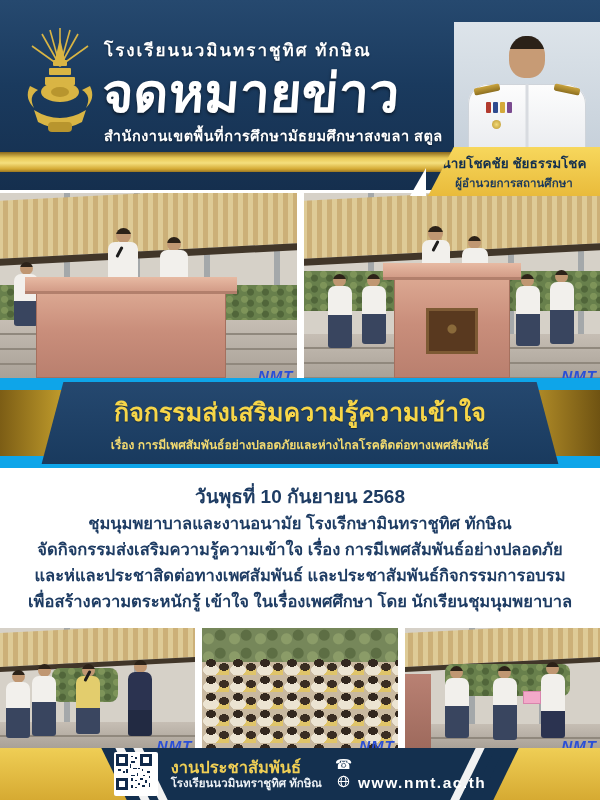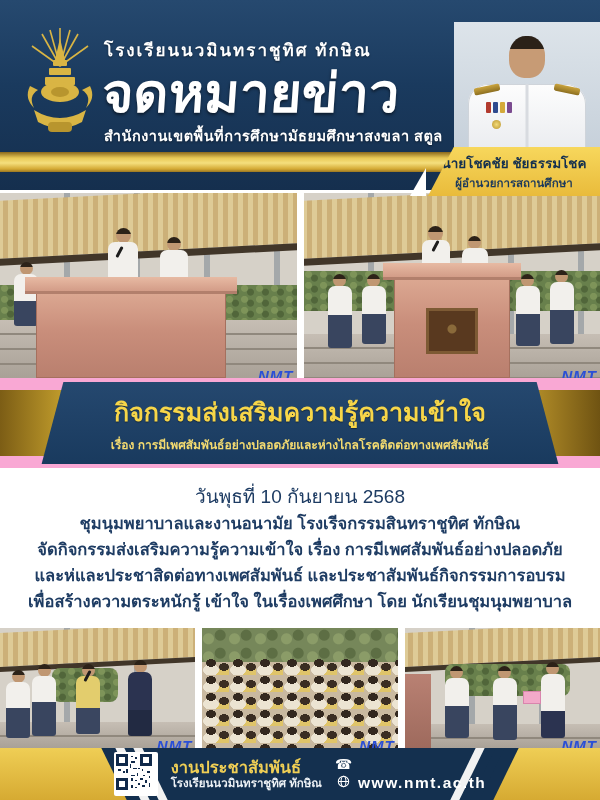--- a/index.html
+++ b/index.html
@@ -68,34 +68,34 @@
     background-image:radial-gradient(circle at 25% 60%,#8b9c68 5px,transparent 6px),radial-gradient(circle at 70% 40%,#5d6e44 5px,transparent 6px);background-size:26px 18px;}
   .crowd .mass{position:absolute;left:0;right:0;top:30px;bottom:0;
     background-image:
       radial-gradient(5px 4px at 9px 5px,#33281f 96%,transparent),
       radial-gradient(8px 6px at 9px 12px,#ece4d2 96%,transparent),
       radial-gradient(5px 4px at 22px 9px,#3a2d22 96%,transparent),
       radial-gradient(8px 6px at 22px 16px,#dfc469 96%,transparent);
     background-size:27px 17px;}
 
   
-  .band{position:relative;height:90px;background:#f9a8d4;}
+  .band{position:relative;height:90px;background:#0ea5e9;}
   .ribbon{position:absolute;left:0;right:0;top:12px;height:66px;
     background:linear-gradient(90deg,#7c5d15 0%,#caa52f 12%,#f1d768 45%,#e9c94e 62%,#b8922a 88%,#6f5312 100%);}
   .banner{position:absolute;left:28px;right:28px;top:4px;height:82px;
     background:linear-gradient(180deg,#25486f,#193а5e);
     background:linear-gradient(180deg,#25486f,#193a5e);
     clip-path:polygon(6.5% 0,93.5% 0,97.5% 100%,2.5% 100%);
     display:flex;flex-direction:column;align-items:center;justify-content:center;gap:3px;}
   .banner .t1{font-size:25px;font-weight:bold;color:#f7d649;text-shadow:0 1px 1px rgba(0,0,0,.4);}
   .banner .t2{font-size:12px;font-weight:bold;color:#f3da70;}
 
   
   .bodytext{height:160px;display:flex;flex-direction:column;align-items:center;justify-content:center;background:#fff;color:#1e3c63;}
-  .bodytext .date{font-size:19px;font-weight:normal;line-height:27px;}
+  .bodytext .date{font-size:19px;font-weight:bold;line-height:27px;}
   .bodytext .ln{font-size:16.5px;font-weight:bold;line-height:26px;}
 
   
   .footer{position:relative;height:52px;background:#14304f;display:flex;align-items:center;justify-content:center;gap:13px;overflow:hidden;}
   .fs{position:absolute;top:-6px;bottom:-6px;}
   .fs.gl{left:-46px;width:160px;transform:skewX(26deg);background:linear-gradient(#f2d259,#d3a62e);}
   .fs.wl1{left:128px;width:9px;transform:skewX(26deg);background:#f2f2f2;}
   .fs.wl2{left:146px;width:9px;transform:skewX(26deg);background:#f2f2f2;}
   .fs.gr{right:-46px;width:140px;transform:skewX(-26deg);background:linear-gradient(#f2d259,#d3a62e);}
   .fs.wr1{right:128px;width:9px;transform:skewX(-26deg);background:#f2f2f2;}
@@ -232,21 +232,21 @@
   <div class="band">
     <div class="ribbon"></div>
     <div class="banner">
       <div class="t1">กิจกรรมส่งเสริมความรู้ความเข้าใจ</div>
       <div class="t2">เรื่อง การมีเพศสัมพันธ์อย่างปลอดภัยและห่างไกลโรคติดต่อทางเพศสัมพันธ์</div>
     </div>
   </div>
 
   <div class="bodytext">
     <div class="date">วันพุธที่ 10 กันยายน 2568</div>
-    <div class="ln">ชุมนุมพยาบาลและงานอนามัย โรงเรีจกรรมสินทราชูทิศ ทักษิณ</div>
+    <div class="ln">ชุมนุมพยาบาลและงานอนามัย โรงเรีกษามินทราชูทิศ ทักษิณ</div>
     <div class="ln">จัดกิจกรรมส่งเสริมความรู้ความเข้าใจ เรื่อง การมีเพศสัมพันธ์อย่างปลอดภัย</div>
     <div class="ln">และห่และประชาสิดต่อทางเพศสัมพันธ์ และประชาสัมพันธ์กิจกรรมการอบรม</div>
     <div class="ln">เพื่อสร้างความตระหนักรู้ เข้าใจ ในเรื่องเพศศึกษา โดย นักเรียนชุมนุมพยาบาล</div>
   </div>
 
   <div class="row2">
     <div class="photo">
       <div class="bld"></div>
       <div class="roof small"></div>
       <div class="hedge" style="left:52px;width:66px;top:40px;height:34px;border-radius:8px"></div>

